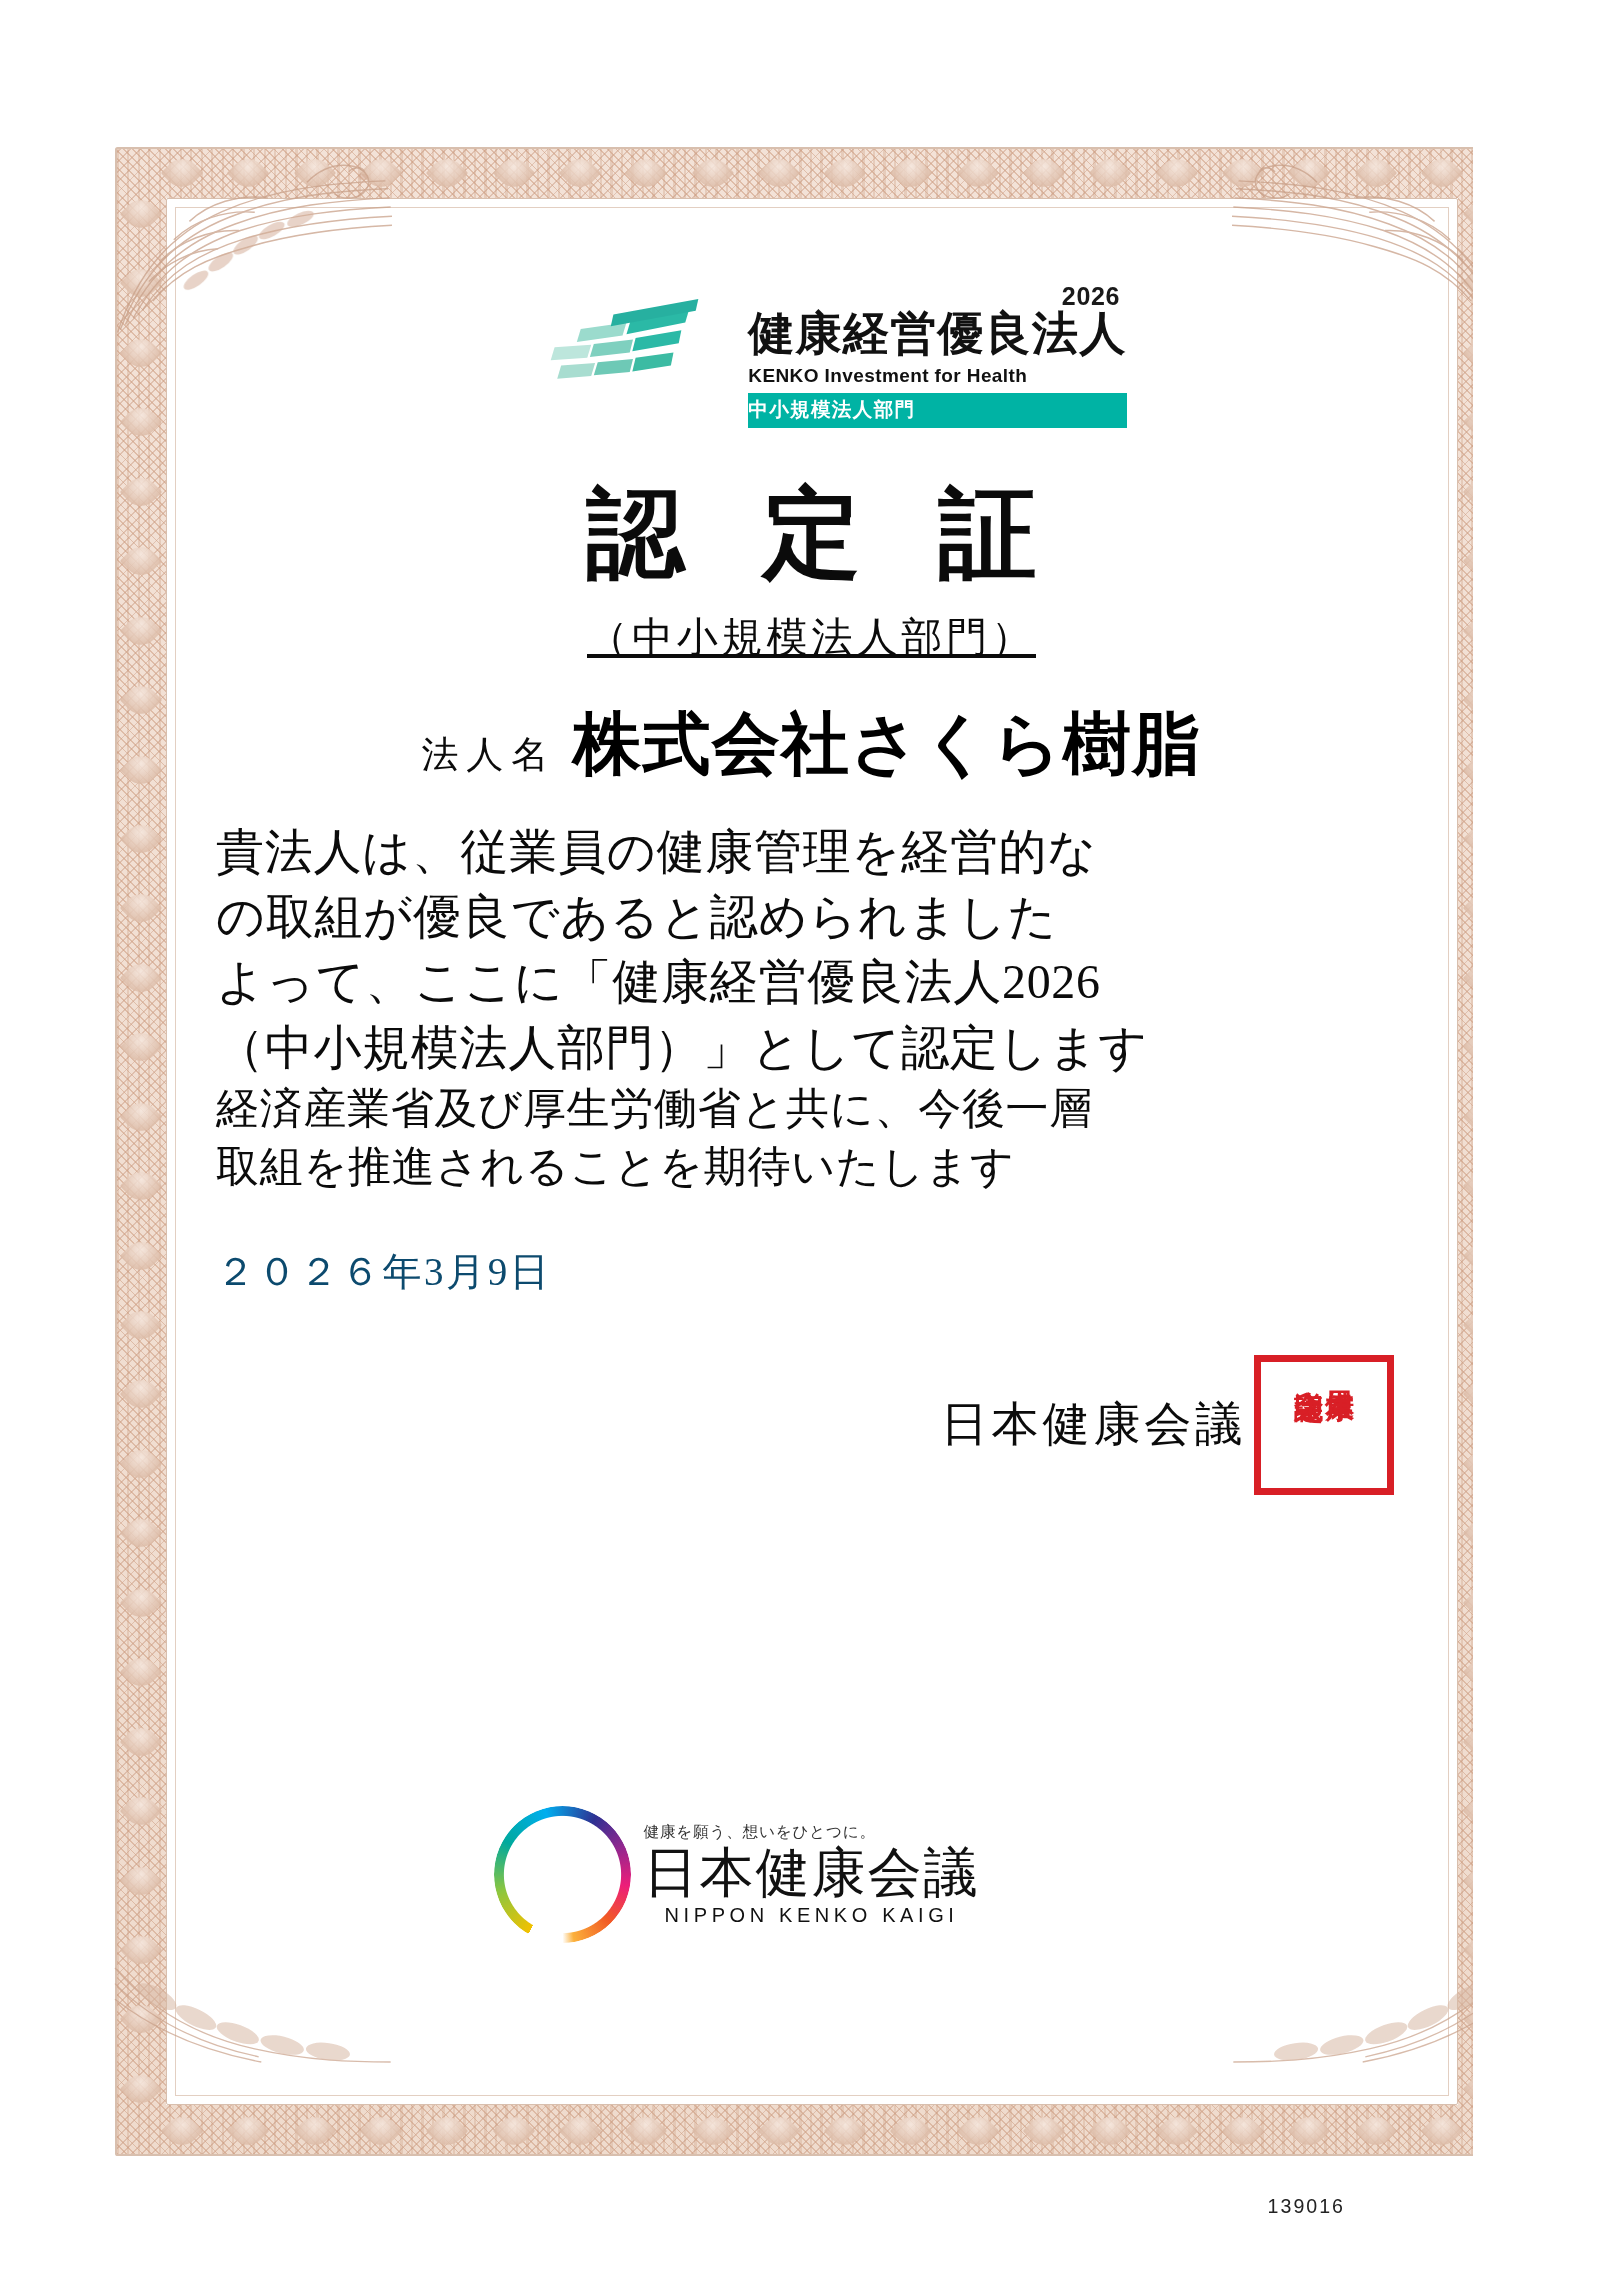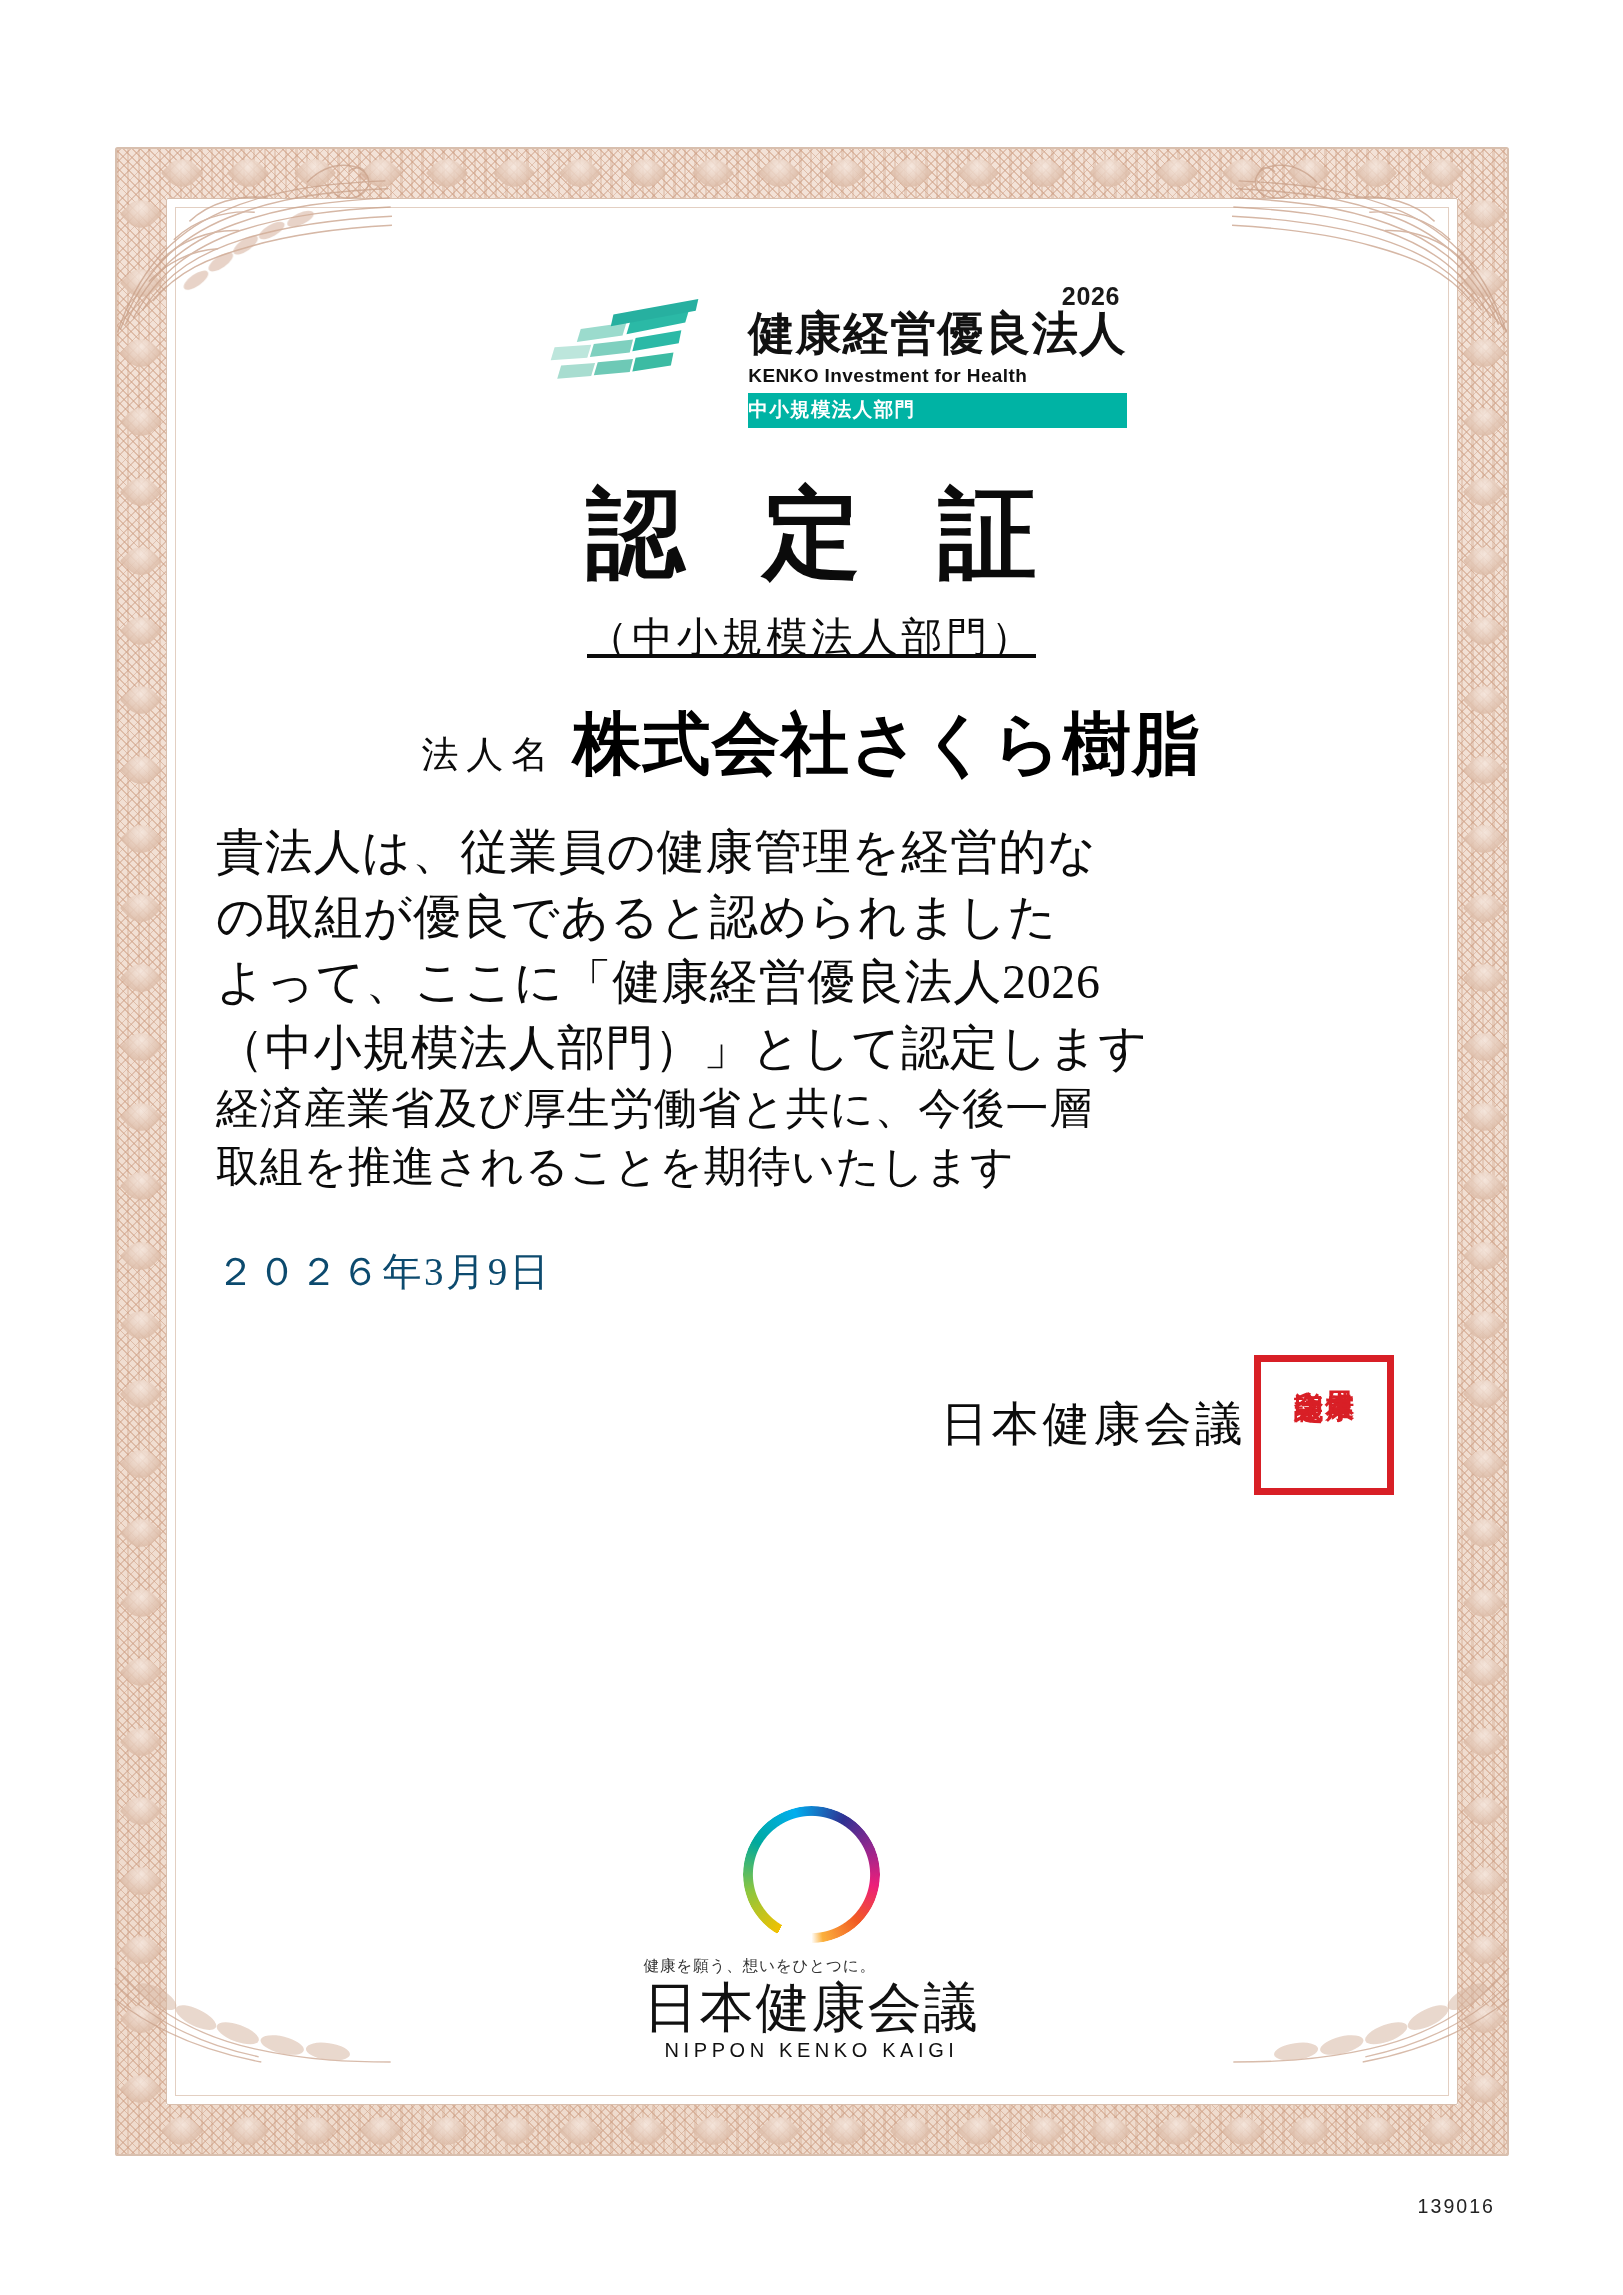--- a/index.html
+++ b/index.html
@@ -8,21 +8,21 @@
     padding: 0;
     background: #ffffff;
   }
   body {
     font-family: "Liberation Serif", "DejaVu Serif", serif;
     color: #111;
   }
 
   .page {
     position: relative;
-    width: 1623px;
+    width: 1473px;
     height: 2295px;
     background: #ffffff;
     overflow: hidden;
   }
 
   
   .border-frame {
     position: absolute;
     left: 115px;
     top: 147px;
@@ -280,21 +280,20 @@
   
   .footer-logo {
     position: absolute;
     left: 0;
     right: 0;
     top: 1806px;
     display: flex;
     justify-content: center;
     align-items: center;
     gap: 13px;
-    flex-direction: column;
   }
   .rainbow-ring {
     width: 137px;
     height: 137px;
     border-radius: 50%;
     position: relative;
     background:
       conic-gradient(from 210deg,
         #f2c100 0deg, #8cc63f 45deg, #00a99d 90deg,
         #00aeef 135deg, #2e3192 180deg, #92278f 215deg,

